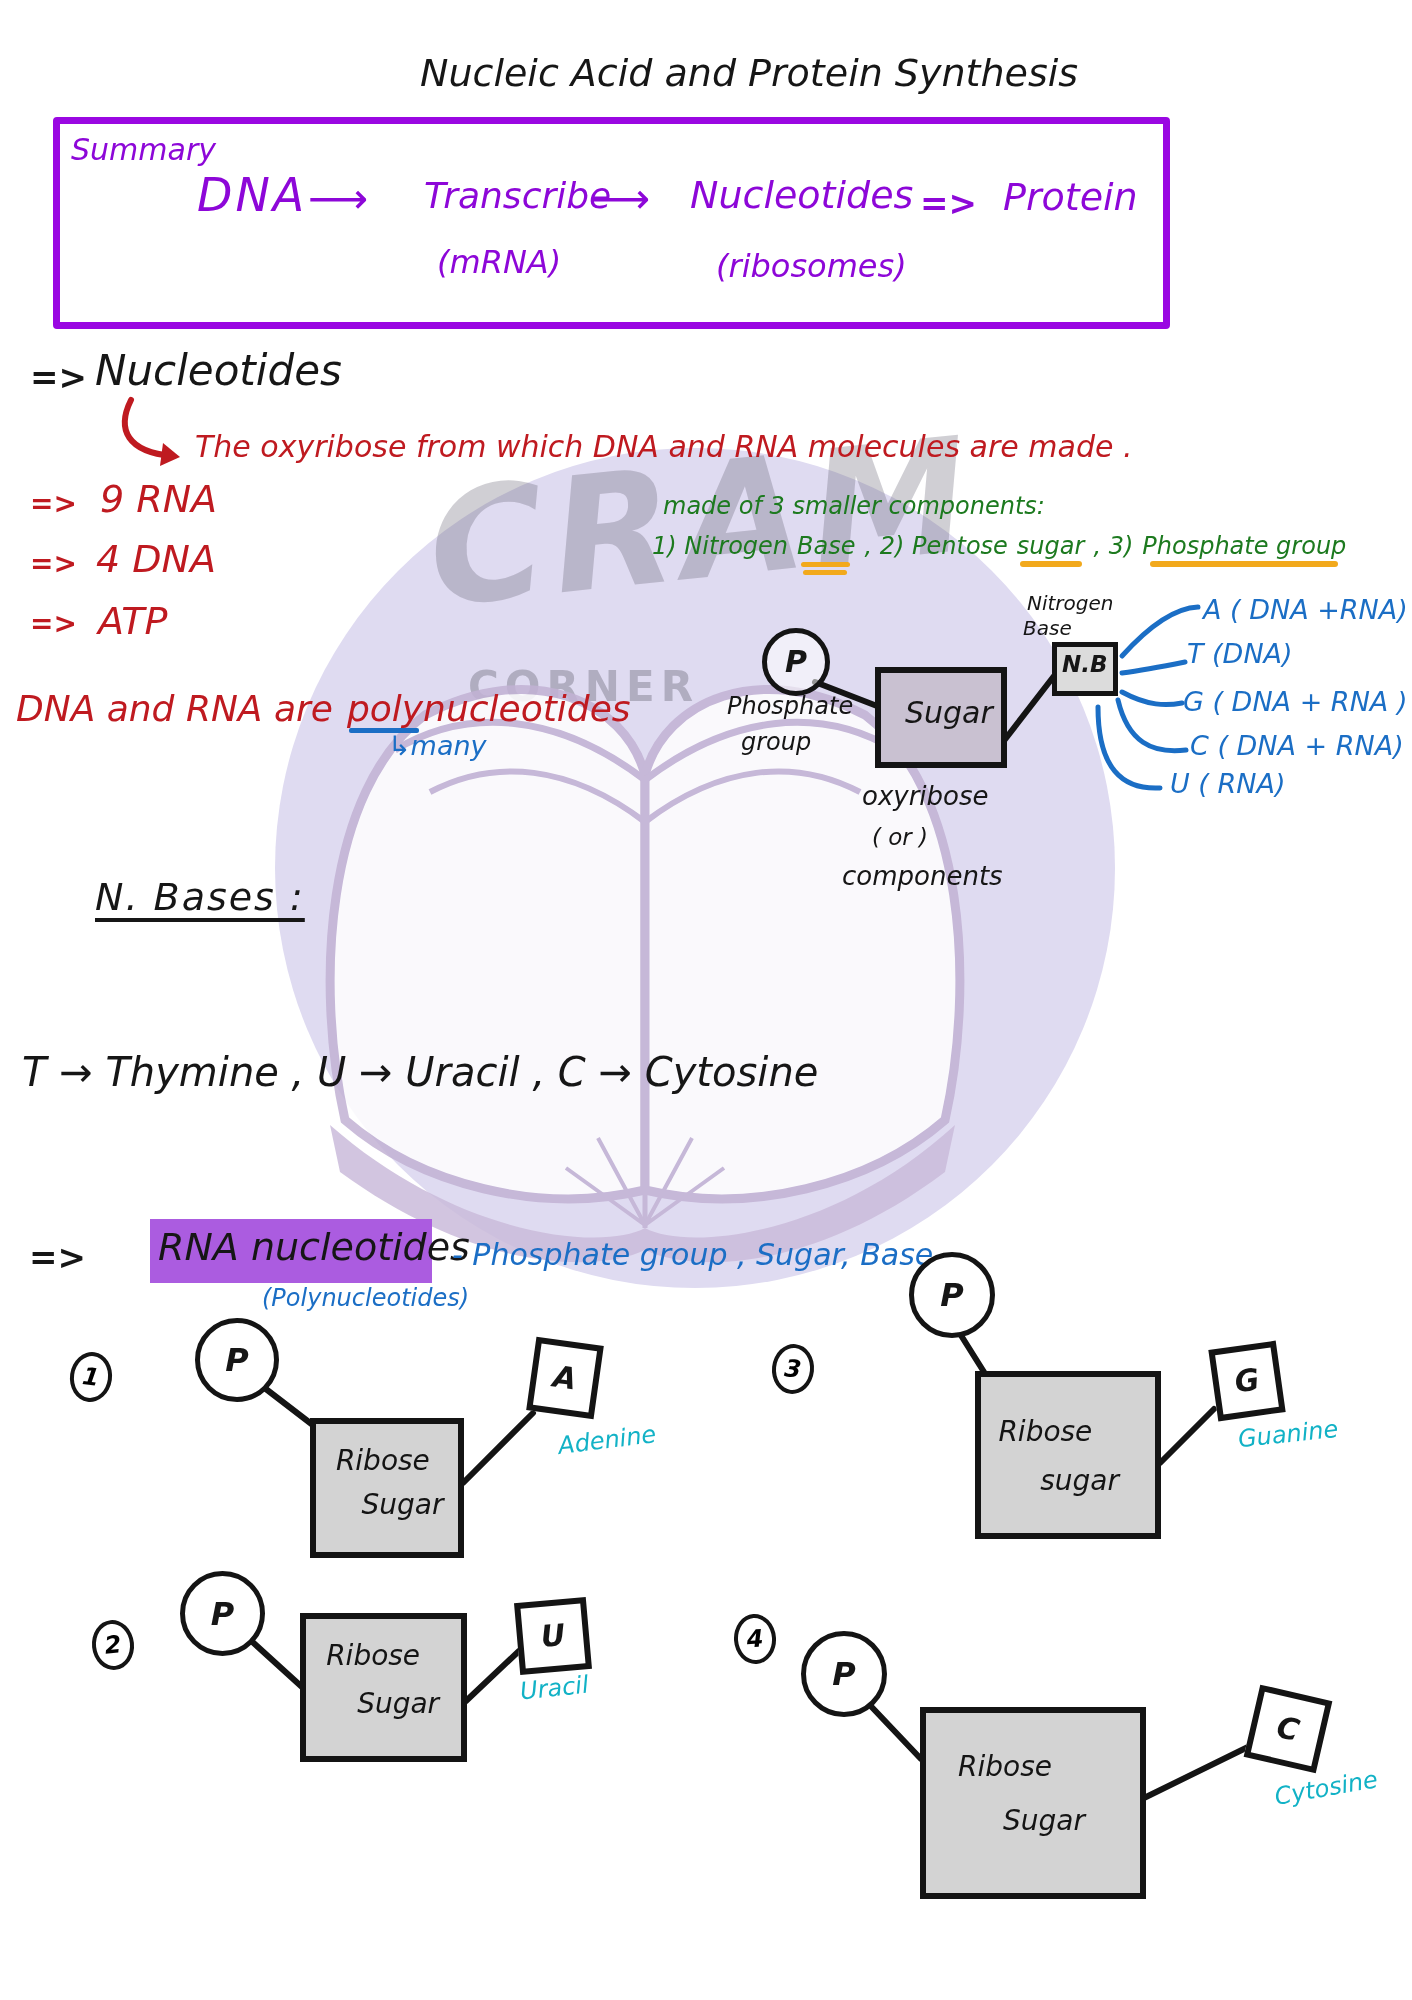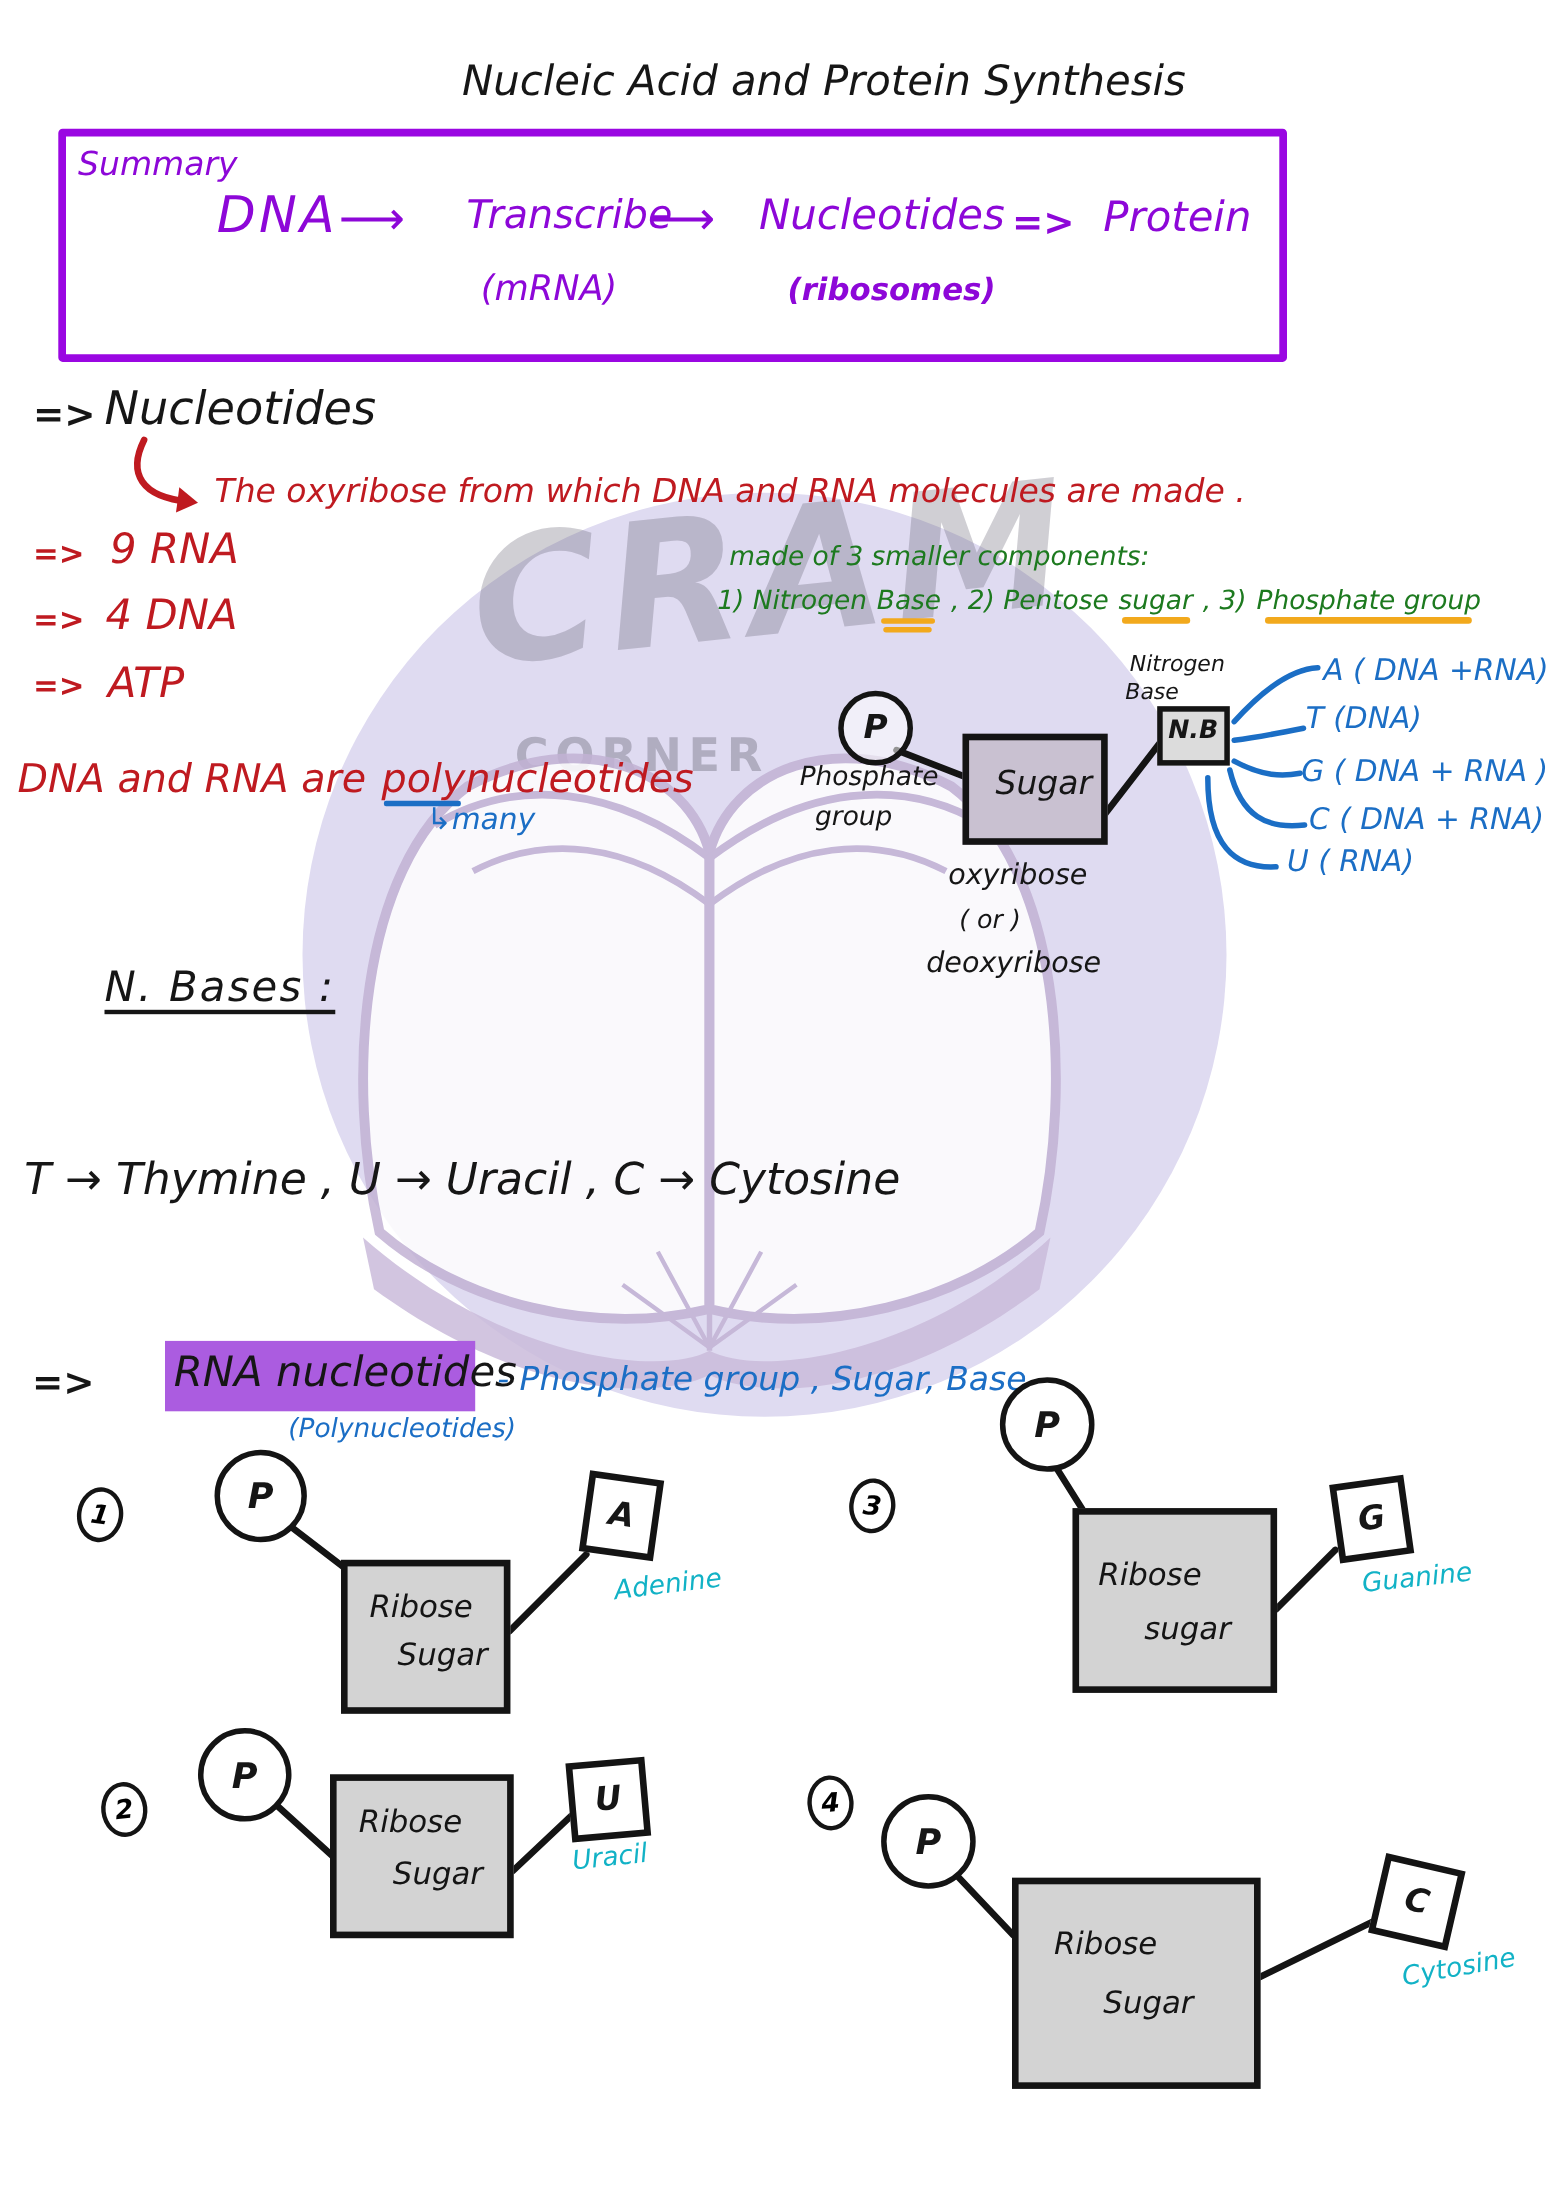--- a/index.html
+++ b/index.html
@@ -106,21 +106,21 @@
   <div class="summary-box"></div>
   <div class="abs hw purple" style="left:71px;top:135px;font-size:30px;z-index:3;">Summary</div>
   <div class="abs hw purple" style="left:197px;top:172px;font-size:46px;letter-spacing:3px;z-index:3;">DNA</div>
   <div class="abs hw purple" style="left:308px;top:178px;font-size:42px;z-index:3;">⟶</div>
   <div class="abs hw purple" style="left:424px;top:178px;font-size:36px;z-index:3;">Transcribe</div>
   <div class="abs hw purple" style="left:590px;top:178px;font-size:42px;z-index:3;">⟶</div>
   <div class="abs hw purple" style="left:690px;top:176px;font-size:38px;z-index:3;">Nucleotides</div>
   <div class="abs hw purple bold" style="left:920px;top:186px;font-size:34px;z-index:3;">=&gt;</div>
   <div class="abs hw purple" style="left:1003px;top:178px;font-size:38px;z-index:3;">Protein</div>
   <div class="abs hw purple" style="left:437px;top:246px;font-size:32px;z-index:3;">(mRNA)</div>
-  <div class="abs hw purple" style="left:716px;top:250px;font-size:28px;z-index:3;font-weight:bold;">(ribosomes)</div>
+  <div class="abs hw purple" style="left:716px;top:250px;font-size:32px;z-index:3;">(ribosomes)</div>
 
   <div class="abs hw bold" style="left:30px;top:360px;font-size:34px;z-index:3;">=&gt;</div>
   <div class="abs hw" style="left:95px;top:350px;font-size:42px;z-index:3;">Nucleotides</div>
   <div class="abs hw red" style="left:195px;top:432px;font-size:30px;z-index:3;">The oxyribose from which DNA and RNA molecules are made .</div>
 
   <div class="abs hw red bold" style="left:30px;top:490px;font-size:28px;z-index:3;">=&gt;</div>
   <div class="abs hw red" style="left:100px;top:480px;font-size:38px;z-index:3;">9 RNA</div>
   <div class="abs hw red bold" style="left:30px;top:550px;font-size:28px;z-index:3;">=&gt;</div>
   <div class="abs hw red" style="left:96px;top:540px;font-size:38px;z-index:3;">4 DNA</div>
   <div class="abs hw red bold" style="left:30px;top:610px;font-size:28px;z-index:3;">=&gt;</div>
@@ -154,21 +154,21 @@
   <div class="dbox" style="left:875px;top:667px;width:120px;height:89px;background:#c9c1d1;z-index:2;"></div>
   <div class="abs hw" style="left:905px;top:698px;font-size:30px;z-index:3;">Sugar</div>
 
   <div class="abs hw" style="left:1027px;top:593px;font-size:20px;z-index:3;">Nitrogen</div>
   <div class="abs hw" style="left:1023px;top:618px;font-size:20px;z-index:3;">Base</div>
   <div class="dbox" style="left:1052px;top:642px;width:56px;height:44px;background:#dcdcdc;border-width:5px;z-index:2;"></div>
   <div class="abs hw bold" style="left:1062px;top:653px;font-size:23px;z-index:3;">N.B</div>
 
   <div class="abs hw" style="left:862px;top:783px;font-size:26px;z-index:3;">oxyribose</div>
   <div class="abs hw" style="left:872px;top:826px;font-size:23px;z-index:3;">( or )</div>
-  <div class="abs hw" style="left:842px;top:863px;font-size:26px;z-index:3;">deoxyribose</div>
+  <div class="abs hw" style="left:842px;top:863px;font-size:26px;z-index:3;">components</div>
 
   <div class="abs hw blue" style="left:1203px;top:596px;font-size:27px;z-index:3;">A ( DNA +RNA)</div>
   <div class="abs hw blue" style="left:1187px;top:640px;font-size:27px;z-index:3;">T (DNA)</div>
   <div class="abs hw blue" style="left:1183px;top:688px;font-size:27px;z-index:3;">G ( DNA + RNA )</div>
   <div class="abs hw blue" style="left:1190px;top:732px;font-size:27px;z-index:3;">C ( DNA + RNA)</div>
   <div class="abs hw blue" style="left:1170px;top:770px;font-size:27px;z-index:3;">U ( RNA)</div>
 
   <div class="abs hw" style="left:95px;top:878px;font-size:38px;letter-spacing:2px;z-index:3;text-decoration:underline;text-decoration-thickness:4px;text-underline-offset:8px;">N. Bases :</div>
   <div class="abs hw" style="left:22px;top:1052px;font-size:40px;z-index:3;">T → Thymine   ,   U → Uracil       ,   C → Cytosine</div>
 

